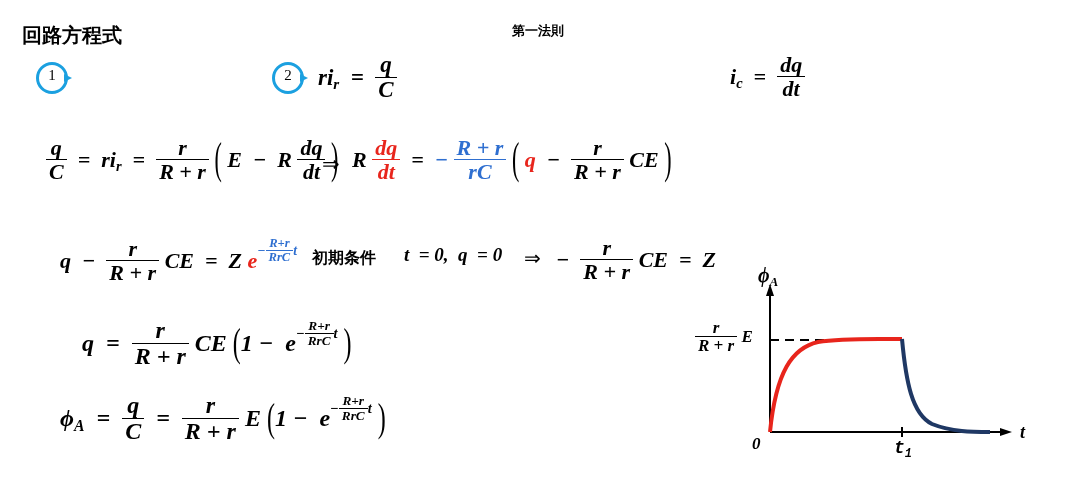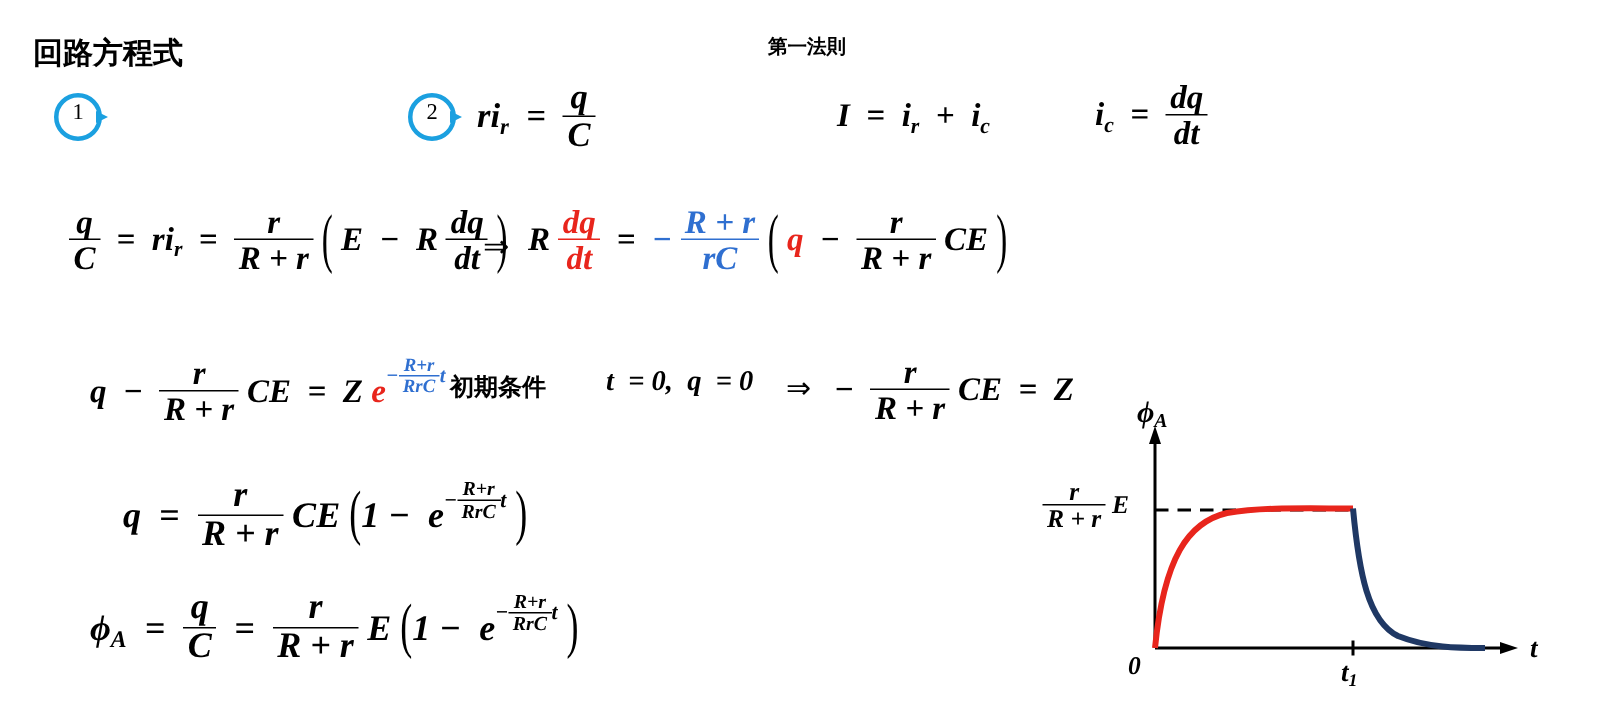--- a/index.html
+++ b/index.html
@@ -114,27 +114,20 @@
 
   <div class="abs math" style="left:318px; top:55px; font-size:23px;">
     <span>r</span><span>i</span><span class="sub">r</span>
     <span>&nbsp;=&nbsp;</span>
     <span class="frac">
       <span class="num">q</span>
       <span class="den">C</span>
     </span>
   </div>
 
-  <div class="abs math" style="left:558px; top:64px; font-size:22px;">
-    <span>I</span>
-    <span>&nbsp;=&nbsp;</span>
-    <span>i</span><span class="sub">r</span>
-    <span>&nbsp;+&nbsp;</span>
-    <span>i</span><span class="sub">c</span>
-  </div>
 
   <div class="abs math" style="left:730px; top:55px; font-size:22px;">
     <span>i</span><span class="sub">c</span>
     <span>&nbsp;=&nbsp;</span>
     <span class="frac">
       <span class="num"><span>d</span><span>q</span></span>
       <span class="den"><span>d</span><span>t</span></span>
     </span>
   </div>
 
@@ -192,21 +185,21 @@
     <span class="frac">
       <span class="num">r</span>
       <span class="den"><span>R</span> + <span>r</span></span>
     </span>
     <span>C</span><span>E</span>
     <span>&nbsp;=&nbsp;</span>
     <span>Z</span>
     <span class="red">e</span><span class="blue" style="font-size:0.62em; vertical-align:0.95em; display:inline-block;">−<span class="frac" style="font-size:0.92em;"><span class="num"><span>R</span>+<span>r</span></span><span class="den"><span>R</span><span>r</span><span>C</span></span></span><span>t</span></span>
   </div>
 
-  <div class="abs jp" style="left:300px; top:248px; font-size:16px;">初期条件</div>
+  <div class="abs jp" style="left:312px; top:248px; font-size:16px;">初期条件</div>
   <div class="abs math" style="left:404px; top:244px; font-size:19px;text-align:center;">
     <span>t</span>
     <span>&nbsp;=&nbsp;0</span><span>,</span>
     <span>&nbsp;</span><span>q</span>
     <span>&nbsp;=&nbsp;0</span>
   </div>
 
   <div class="abs" style="left:524px; top:246px; font-size:20px; color:#000;">⇒</div>
 
   <div class="abs math" style="left:556px; top:238px; font-size:22px;">
@@ -277,20 +270,20 @@
     <div class="lbl math" style="left:-5px; top:48px; font-size:17px;">
       <span class="frac">
         <span class="num">r</span>
         <span class="den">R + r</span>
       </span>
       <span>E</span>
     </div>
 
     <div class="lbl math" style="left:52px; top:162px; font-size:17px;">0</div>
 
-    <div class="lbl math" style="left:194px; top:166px; font-size:18px;">
+    <div class="lbl math" style="left:194px; top:166px; font-size:18px;font-family:Liberation Mono, monospace;">
       <span>t</span><span class="sub">1</span>
     </div>
 
     <div class="lbl math" style="left:320px; top:150px; font-size:18px;">t</div>
   </div>
 
 </div>
 
 </body></html>

